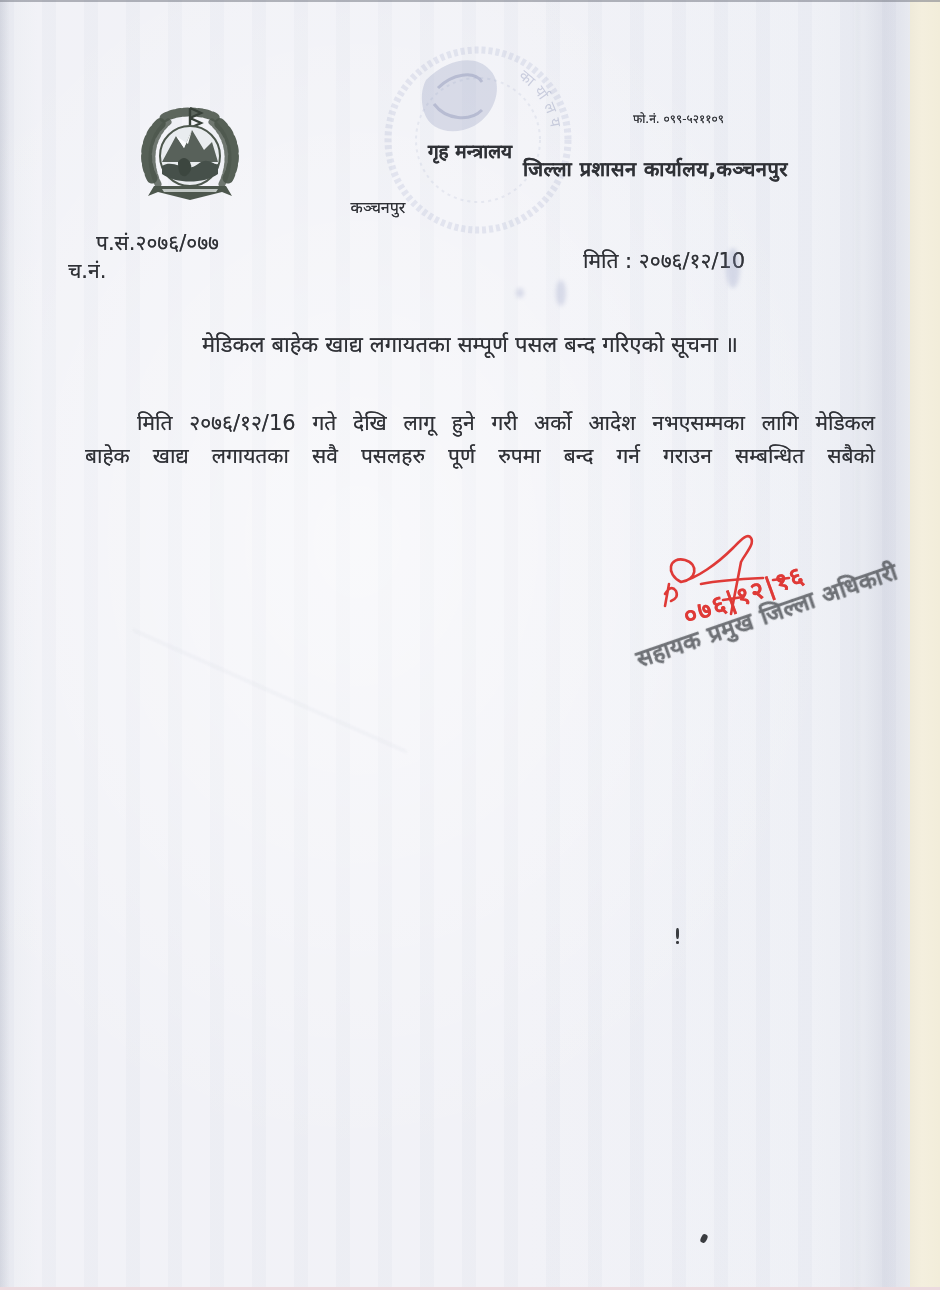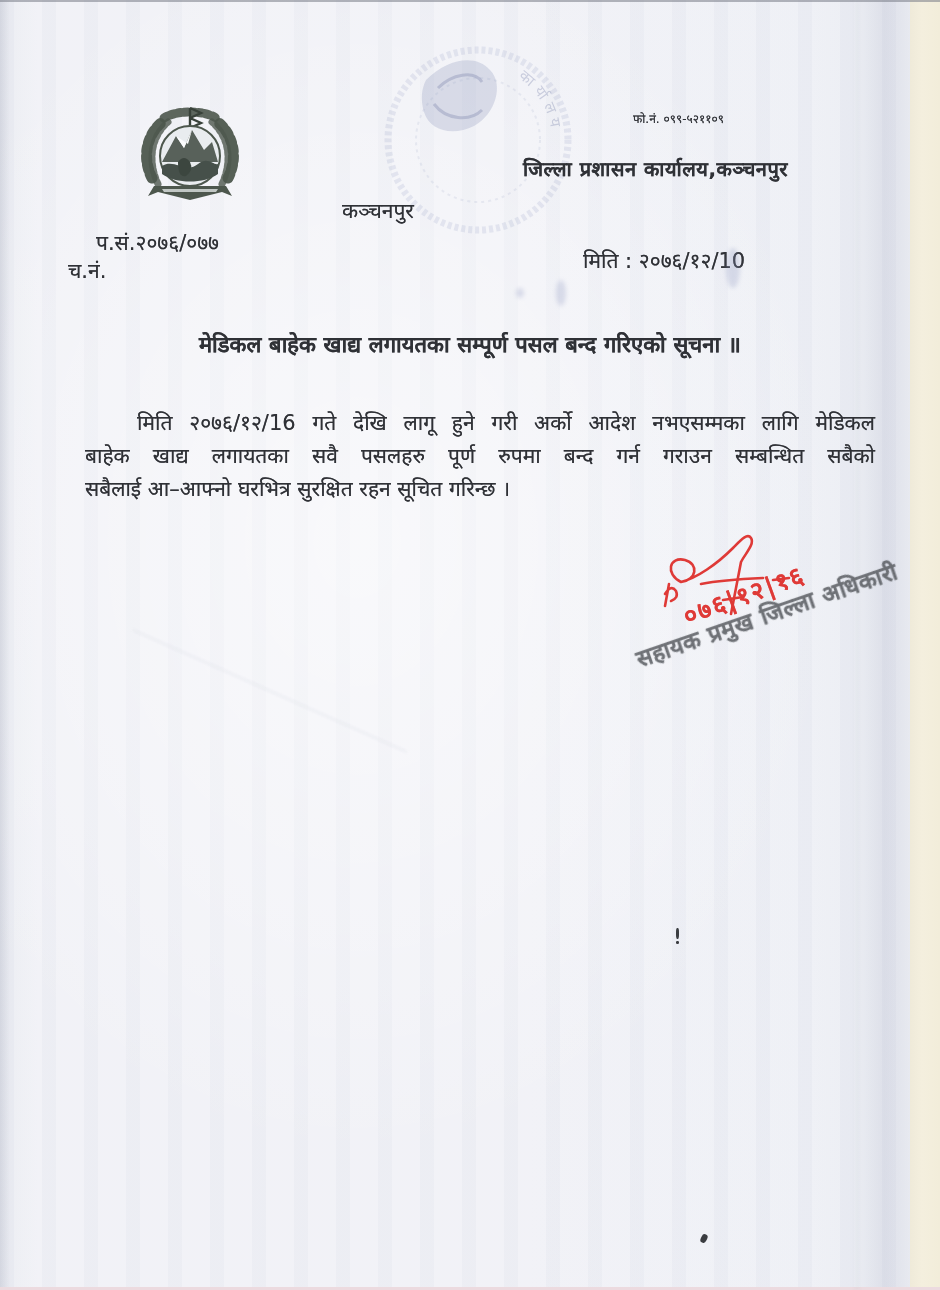--- a/index.html
+++ b/index.html
@@ -27,28 +27,28 @@
   #left-edge-shade{left:0;top:0;width:10px;height:1290px;background:linear-gradient(90deg,rgba(170,174,190,.30),rgba(170,174,190,0));}
   .crease{background:rgba(150,155,175,.10);}
   .speck{background:#3a3c40;border-radius:40%;}
   .blue-smudge{background:#8d96bf;border-radius:50%;filter:blur(2px);opacity:.28;}
 
   
   .dev{text-shadow:0 0 .5px rgba(45,46,52,.65);}
   #gov-line{left:0;top:112px;width:940px;text-align:center;font-size:17px;}
   #ministry-line{left:0;top:138px;width:940px;text-align:center;font-size:19px;font-weight:bold;}
   #office-title{left:0;top:155px;width:788px;text-align:right;font-size:20px;font-weight:bold;letter-spacing:.5px;}
-  #district-line{left:0;top:196px;width:756px;text-align:center;font-size:21px;}
+  #district-line{left:0;top:196px;width:756px;text-align:center;font-size:16px;}
   #phone-line{left:633px;top:110px;font-size:12px;}
 
   #ref-no{left:68px;top:228px;font-size:21px;margin-left:28px;}
   #dispatch-no{left:68px;top:256px;font-size:21px;}
   #date-line{left:583px;top:246px;font-size:21px;}
 
-  #subject-line{left:0;top:328px;width:940px;text-align:center;font-size:22px;font-weight:bold;}
+  #subject-line{left:0;top:328px;width:940px;text-align:center;font-size:22px;font-weight:normal;}
 
   #body-block{left:85px;top:407px;width:790px;font-size:21px;line-height:33px;}
   .body-line{white-space:nowrap;text-align:justify;}
   .just{text-align-last:justify;}
   #body-line-0{padding-left:52px;}
 
   
   #sig-svg{left:645px;top:522px;}
   #sig-date{left:678px;top:600px;font-size:25px;font-weight:bold;color:#df3a37;
     transform:rotate(-20deg);transform-origin:0 0;letter-spacing:2px;
@@ -100,34 +100,34 @@
       </defs>
     <circle cx="100" cy="100" r="90" fill="none" stroke="#98a0c4" stroke-width="7" stroke-dasharray="4 3" opacity=".22"></circle>
     <circle cx="100" cy="100" r="62" fill="none" stroke="#98a0c4" stroke-width="2" stroke-dasharray="3 4" opacity=".18"></circle>
     <path d="M48 40 C70 18 98 14 112 30 C126 44 118 74 96 86 C76 96 52 92 46 72 C42 58 44 48 48 40 Z" fill="#8b94ba" opacity=".30"></path>
     <path d="M60 48 C74 34 96 30 104 42 M56 64 C68 80 92 82 104 70" stroke="#6f79a4" stroke-width="3" fill="none" opacity=".35"></path>
     <text font-size="15" fill="#7d86ad" opacity=".38" letter-spacing="5">
       <textPath href="#arcR" startOffset="18%">कार्यालय</textPath>
     </text>
   </svg>
 
+  <div class="abs dev" id="ministry-line">गृह मन्त्रालय</div>
   <div class="abs dev" id="office-title">जिल्ला प्रशासन कार्यालय,कञ्चनपुर</div>
   <div class="abs dev" id="district-line">कञ्चनपुर</div>
   <div class="abs dev" id="phone-line">फो.नं. ०९९-५२११०९</div>
 
   <div class="abs dev" id="ref-no">प.सं.२०७६/०७७</div>
   <div class="abs dev" id="dispatch-no">च.नं.</div>
   <div class="abs dev" id="date-line">मिति : २०७६/१२/10</div>
 
   <div class="abs dev" id="subject-line">मेडिकल बाहेक खाद्य लगायतका सम्पूर्ण पसल बन्द गरिएको सूचना ॥</div>
 
   <div class="abs" id="body-block">
     <div class="body-line just dev" id="body-line-0">मिति २०७६/१२/16 गते देखि लागू हुने गरी अर्को आदेश नभएसम्मका लागि मेडिकल</div>
     <div class="body-line just dev">बाहेक खाद्य लगायतका सवै पसलहरु पूर्ण रुपमा बन्द गर्न गराउन सम्बन्धित सबैको</div>
-    <div class="body-line dev">सबैलाई आ–आफ्नो घरभित्र सुरक्षित रहन सूचित गरिन्छ ।</div>
   </div>
 
   <svg class="abs" id="sig-svg" width="165" height="105" viewBox="0 0 165 105">
     <g stroke="#df3a37" stroke-width="2.6" fill="none" stroke-linecap="round" stroke-linejoin="round">
       <path d="M36 60 C20 52 24 34 40 38 C54 42 52 58 36 60 C52 56 72 42 88 26 C94 20 102 10 106 16 C110 22 100 32 96 40 L86 92"></path>
       <path d="M56 62 C76 58 96 57 118 56"></path>
       <path d="M128 58 L144 56"></path>
       <path d="M78 78 L98 75"></path>
       <path d="M20 72 q6 -10 11 -3 q3 7 -5 10 M24 62 l-4 22"></path>
     </g>

